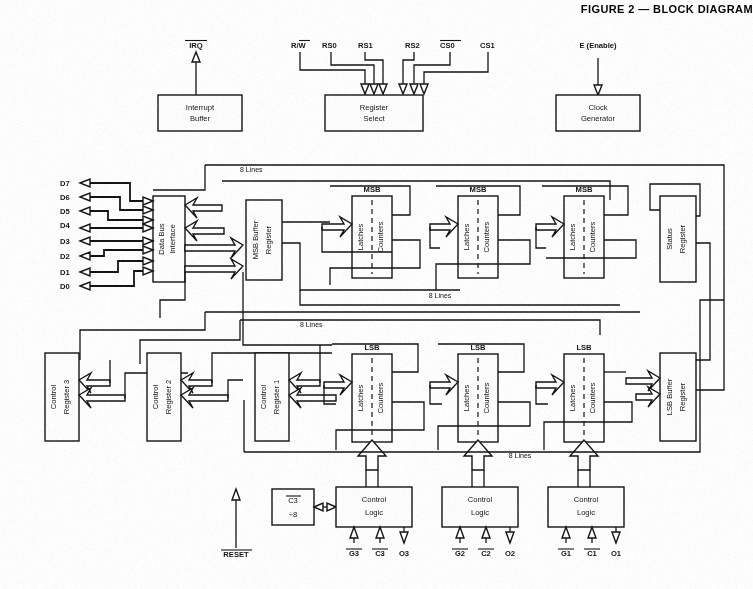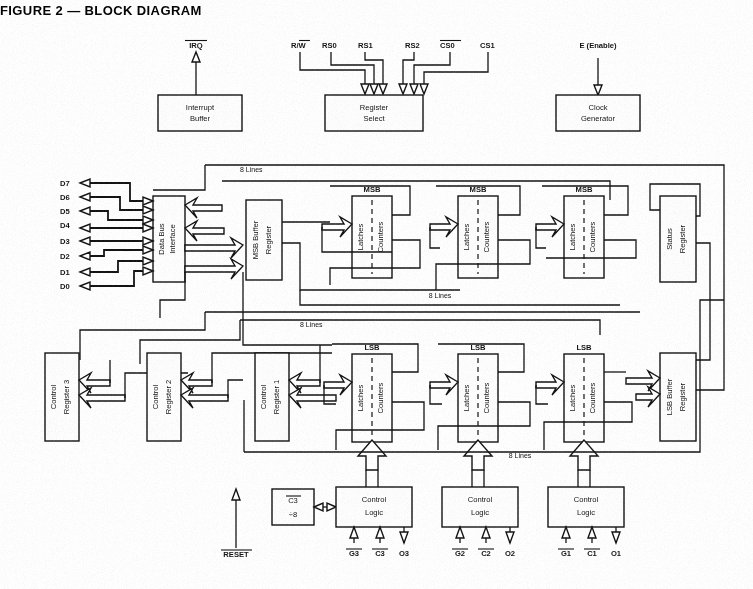--- a/index.html
+++ b/index.html
@@ -5,22 +5,22 @@
 <style>
   html,body{margin:0;padding:0;background:#ffffff;}
   body{
     width:753px;height:589px;overflow:hidden;
     font-family:"Liberation Sans","DejaVu Sans",sans-serif;
     color:#000;
     position:relative;
   }
   #page{position:relative;width:753px;height:589px;background:#fefefe;}
   #page-title{
-    position:absolute;left:0;top:3px;width:753px;text-align:left;
-    font-size:13px;font-weight:bold;letter-spacing:.4px;
+    position:absolute;left:0;top:3px;width:753px;text-align:right;
+    font-size:11px;font-weight:bold;letter-spacing:.4px;
   }
   svg#diagram{position:absolute;left:0;top:0;width:753px;height:589px;}
   .bx{fill:#fdfdfd;stroke:#111;stroke-width:1.4;}
   .ln{stroke:#111;stroke-width:1.3;fill:none;}
   .lnw{stroke:#111;stroke-width:1.8;fill:none;}
   .dash{stroke:#111;stroke-width:1.2;fill:none;stroke-dasharray:5 4;}
   .fat{fill:#ffffff;stroke:#111;stroke-width:1.4;}
   .tx{font-family:"Liberation Sans","DejaVu Sans",sans-serif;font-size:7.6px;fill:#111;}
   .txb{font-family:"Liberation Sans","DejaVu Sans",sans-serif;font-size:7.6px;fill:#111;font-weight:bold;}
   .tsm{font-family:"Liberation Sans","DejaVu Sans",sans-serif;font-size:7px;fill:#111;}

